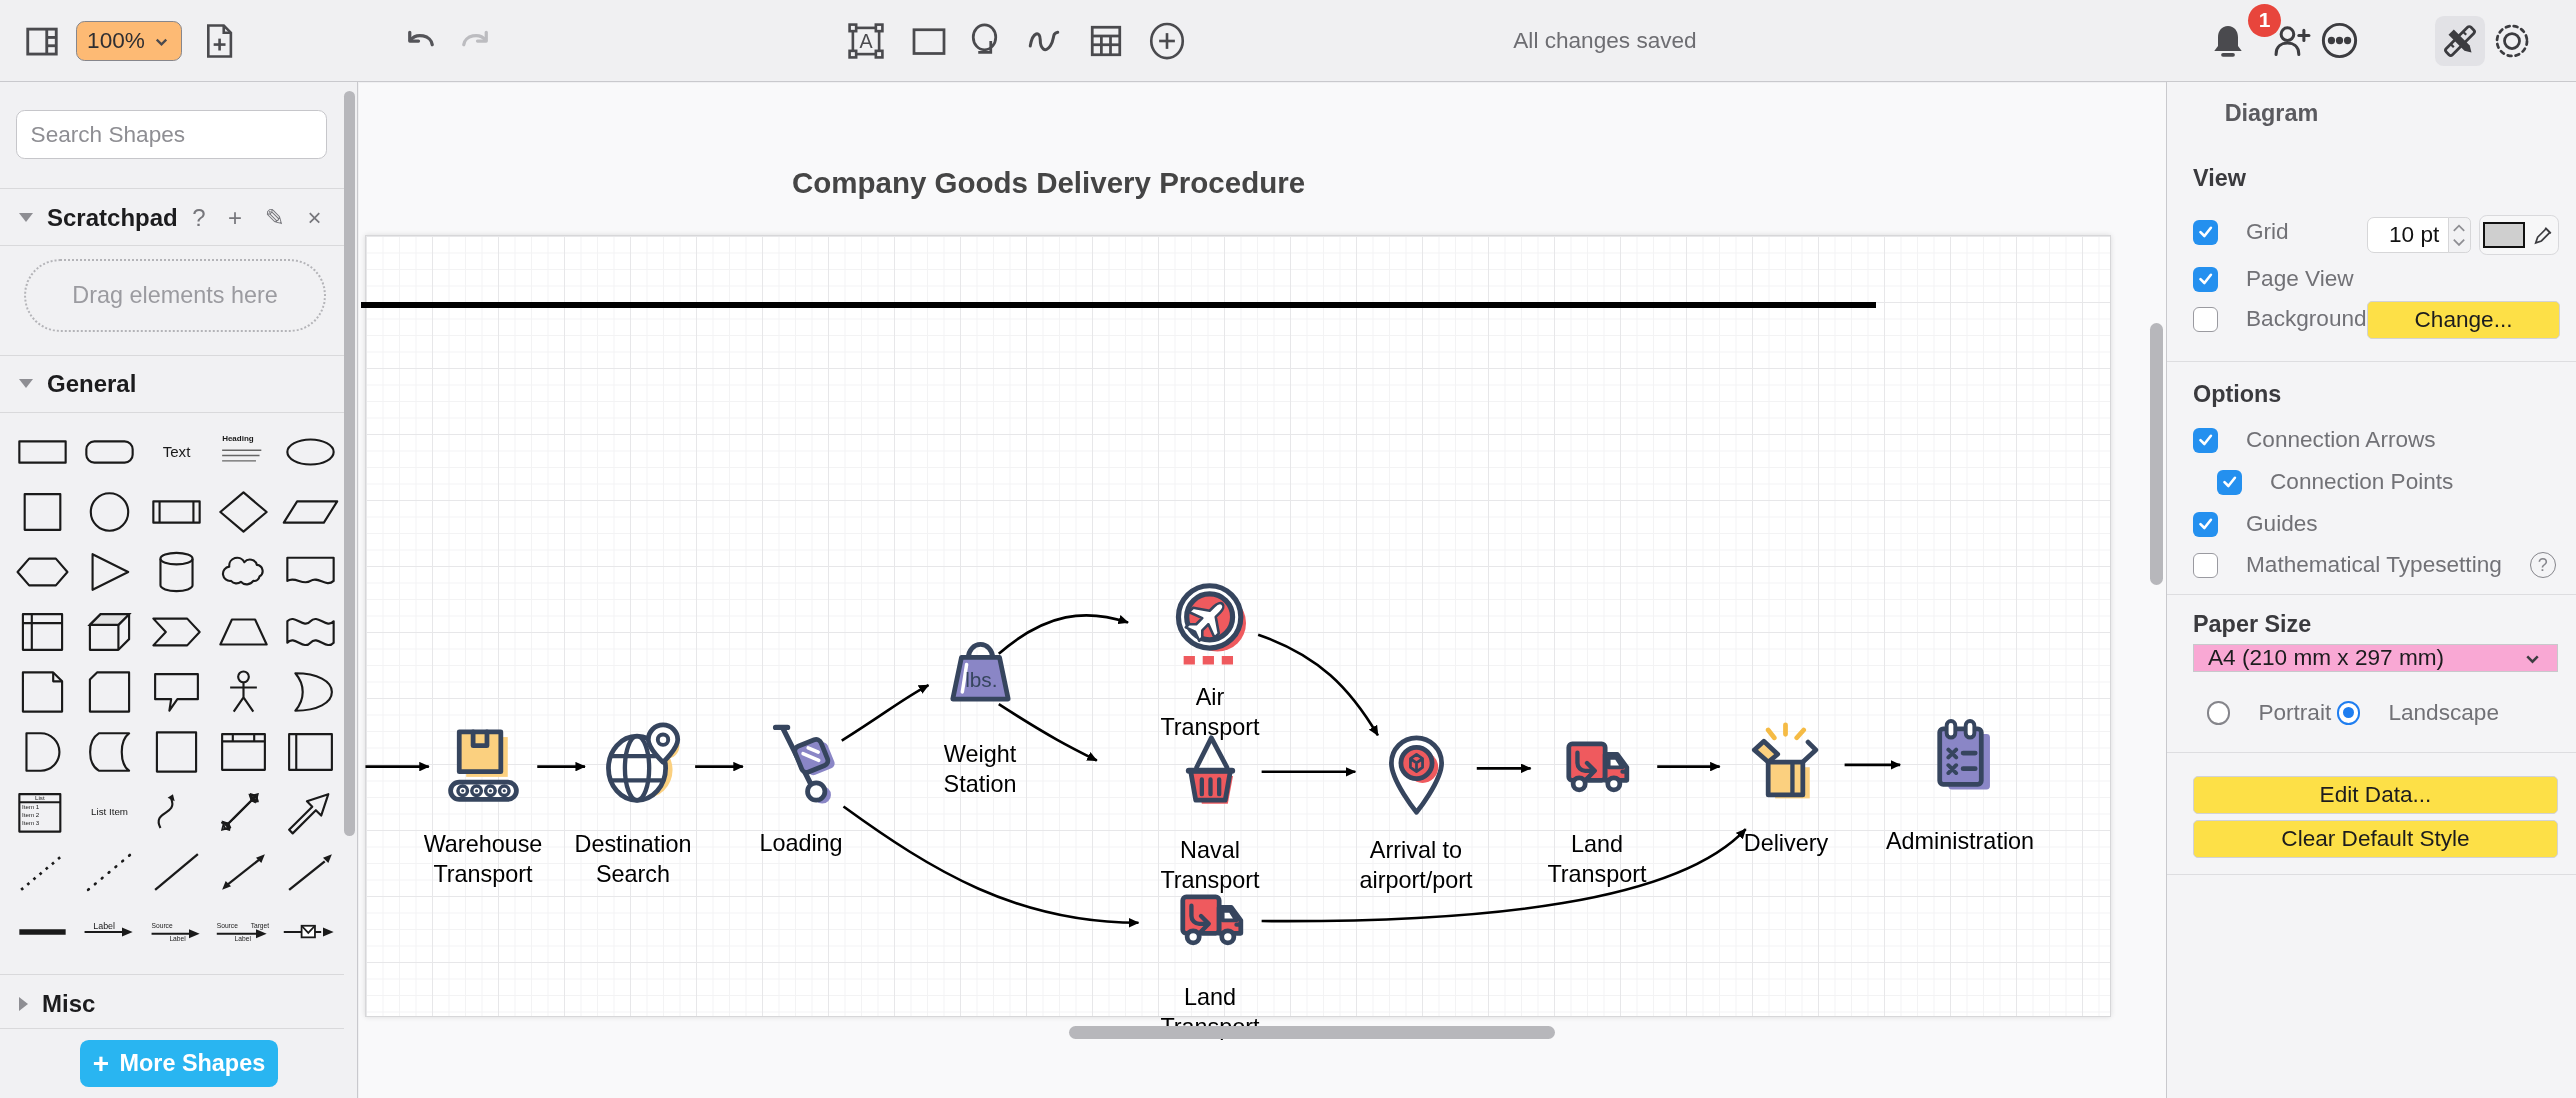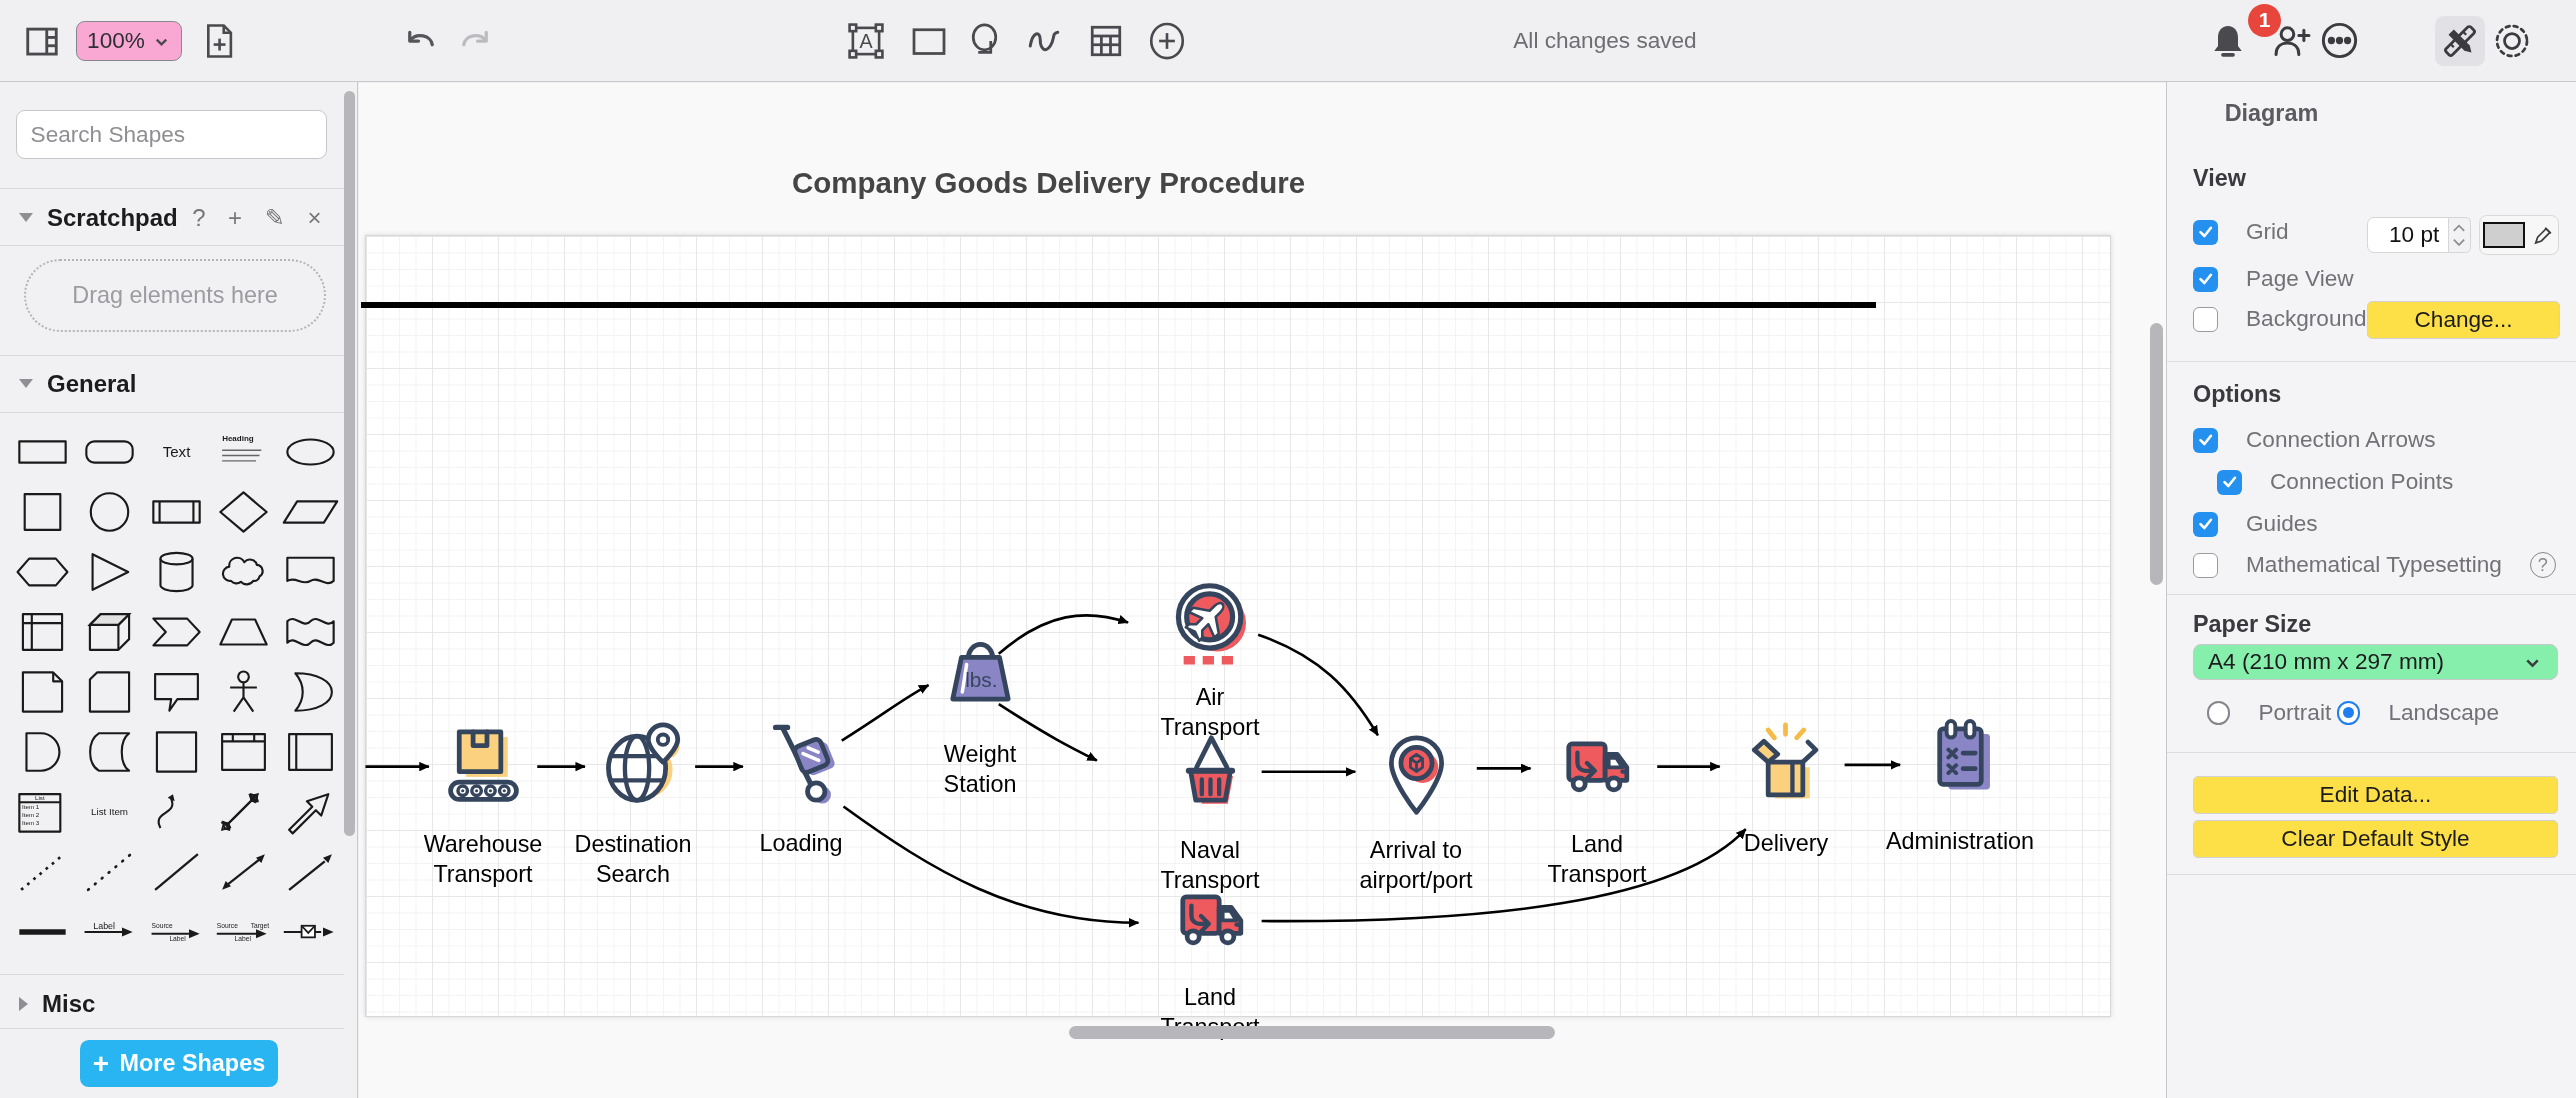--- a/index.html
+++ b/index.html
@@ -6,21 +6,21 @@
   html,body { width:2576px; height:1099px; overflow:hidden;
     font-family:"Liberation Sans","DejaVu Sans",sans-serif; background:#f0f0f2; }
 
   
   #toolbar { position:absolute; left:0; top:0; width:2576px; height:82px;
     background:#f0f0f2; border-bottom:1.7px solid #c9c9cd; z-index:30; }
   .tbtn { position:absolute; top:15.6px; width:50px; height:50px; display:flex;
     align-items:center; justify-content:center; border-radius:8.7px; }
   #zoom-select { position:absolute; left:76px; top:21px; width:106px; height:40px;
     border:1.7px solid #86868c; border-radius:8.7px; display:flex; align-items:center;
-    justify-content:center; gap:7px; color:#2e2e32; font-size:22.6px; background:#f9a8d4; }
+    justify-content:center; gap:7px; color:#2e2e32; font-size:22.6px; background:#fdba74; }
   #save-status { position:absolute; left:1475px; top:0; width:260px; height:82px;
     display:flex; align-items:center; justify-content:center; color:#6d6d72; font-size:22.6px; }
   #notif-badge { position:absolute; left:2248px; top:3.5px; width:33px; height:33px;
     border-radius:50%; color:#fff; font-size:21px; font-weight:bold; display:flex;
     align-items:center; justify-content:center; z-index:2; }
   .tool-active { background:#e2e2e6; }
 
   
   #sidebar { position:absolute; left:0; top:82px; width:358px; height:1017px;
     background:#f1f1f3; border-right:1.7px solid #c9c9cd; }
@@ -111,22 +111,22 @@
     flex-direction:column; align-items:center; justify-content:center; gap:5.2px; }
   #grid-color { position:absolute; left:312px; top:133px; width:80px; height:40px;
     background:#f7f7f8; border:1.7px solid #d9d9dc; border-radius:7.8px; display:flex;
     align-items:center; justify-content:center; gap:7px; }
   #grid-swatch { width:42px; height:26px; background:#cfcfcf; border:2.6px solid #111; }
   .radio { width:23.4px; height:23.4px; border-radius:50%; flex:none; }
   .radio.off { border:2.6px solid #85858b; background:#fff; }
   .radio.on { border:2.6px solid #1f7ef0; background:#fff; position:relative; }
   .radio.on::after { content:""; position:absolute; left:3.5px; top:3.5px; width:11.3px; height:11.3px;
     border-radius:50%; background:#1f7ef0; }
-  #paper-select { position:absolute; left:26px; top:562px; width:365px; height:36px;
-    background:#86efac; border:1.7px solid #c8c8cc; border-radius:8px; display:flex;
+  #paper-select { position:absolute; left:26px; top:562px; width:365px; height:28px;
+    background:#f9a8d4; border:1.7px solid #c8c8cc; border-radius:0; display:flex;
     align-items:center; font-size:22.6px; color:#1c1c1e; padding:0 14px; justify-content:space-between; }
   .help-circle { width:26px; height:26px; border:1.7px solid #85858b; border-radius:50%;
     color:#85858b; font-size:18px; display:flex; align-items:center; justify-content:center; }
 </style>
 </head>
 <body>
 
 <div id="toolbar">
   <div class="tbtn" style="left:17.4px">
     <svg width="38" height="38" viewBox="0 0 32 32" fill="none" stroke="#4a4a4e" stroke-width="2.4">

